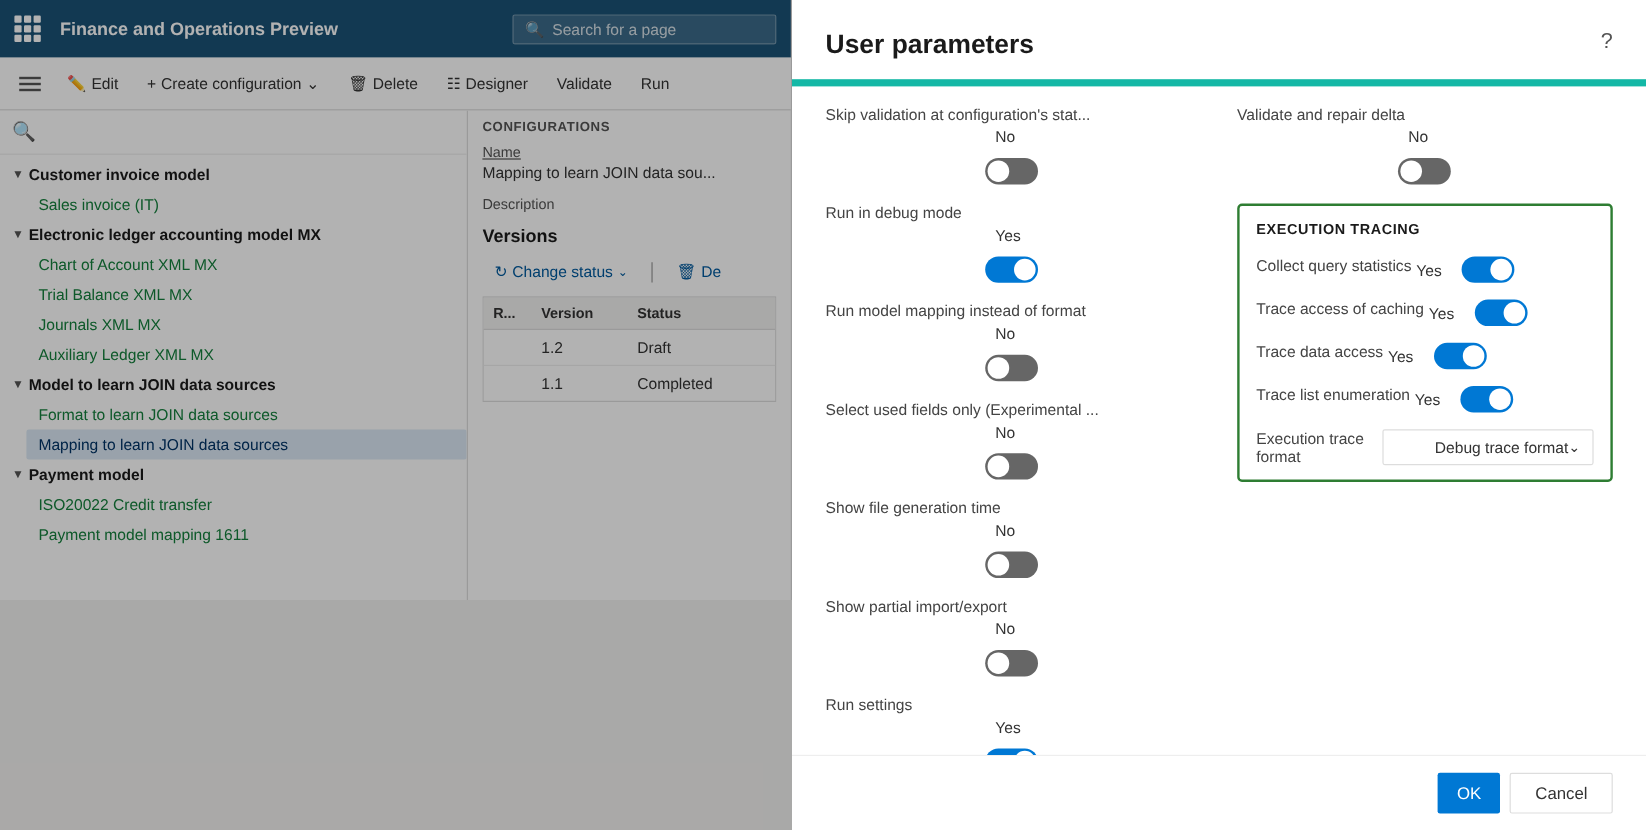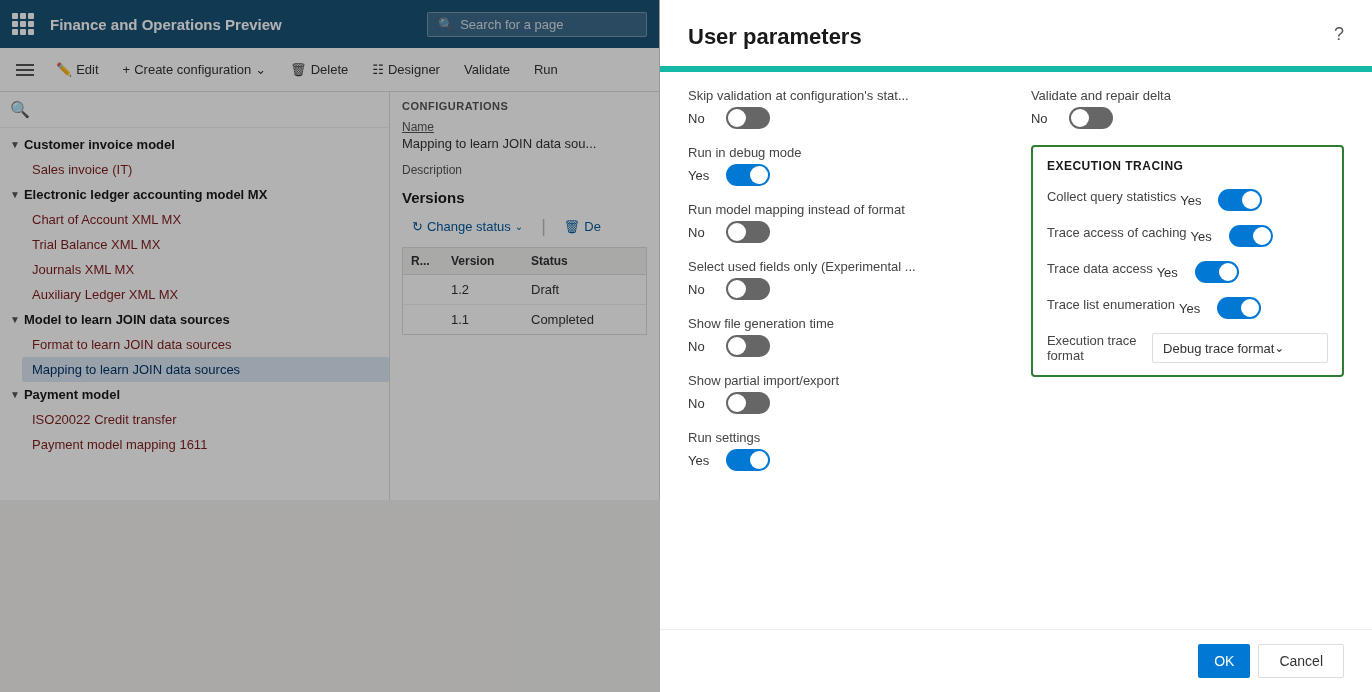--- a/index.html
+++ b/index.html
@@ -28,21 +28,21 @@
 
     
     .sidebar { width: 390px; border-right: 1px solid #ddd; display: flex; flex-direction: column; overflow: hidden; }
     .sidebar-filter { padding: 8px 10px; border-bottom: 1px solid #eee; display: flex; align-items: center; gap: 6px; }
     .sidebar-filter input { border: 1px solid #ddd; padding: 5px 8px; font-size: 13px; width: 100%; border-radius: 2px; outline: none; }
     .tree-items { flex: 1; overflow-y: auto; padding: 4px 0; }
     .tree-group { font-size: 13px; color: #1a1a1a; }
     .tree-group-header { display: flex; align-items: center; gap: 4px; padding: 5px 10px; font-weight: 600; cursor: pointer; color: #1a1a1a; }
     .tree-chevron { font-size: 10px; color: #555; }
     .tree-children { padding-left: 22px; }
-    .tree-item { padding: 5px 10px; font-size: 13px; color: #7f1d1d; cursor: pointer; border-radius: 2px; }
+    .tree-item { padding: 5px 10px; font-size: 13px; color: #15803d; cursor: pointer; border-radius: 2px; }
     .tree-item.active { background: #dce9f5; color: #003366; font-weight: 500; }
 
     
     .config-panel { flex: 1; display: flex; flex-direction: column; overflow: hidden; padding: 8px 12px; }
     .config-header { font-size: 11px; color: #555; font-weight: 600; letter-spacing: 0.5px; margin-bottom: 8px; }
     .config-name-label { font-size: 12px; color: #555; margin-bottom: 2px; text-decoration: underline; }
     .config-name-value { font-size: 13px; color: #333; margin-bottom: 12px; white-space: nowrap; overflow: hidden; text-overflow: ellipsis; }
     .config-desc-label { font-size: 12px; color: #555; margin-bottom: 12px; }
 
     
@@ -67,40 +67,40 @@
     .modal { background: #fff; width: 712px; height: 692px; display: flex; flex-direction: column; overflow: hidden; position: relative; }
     .modal-header { padding: 24px 28px 16px; border-bottom: 6px solid #14b8a6; display: flex; justify-content: space-between; align-items: flex-start; }
     .modal-title { font-size: 22px; font-weight: 600; color: #1a1a1a; }
     .modal-help { font-size: 18px; color: #555; cursor: pointer; }
     .modal-body { flex: 1; overflow-y: auto; padding: 16px 28px; display: flex; gap: 32px; }
     .modal-col { flex: 1; display: flex; flex-direction: column; gap: 16px; }
     .modal-col-right { flex: 1; }
 
     .param-row { display: flex; flex-direction: column; gap: 4px; }
     .param-label { font-size: 13px; color: #444; }
-    .param-value-row { display: flex; align-items: center; gap: 10px; }
+    .param-value-row { display: flex; align-items: center; gap: 10px; flex-direction: column; }
     .param-value { font-size: 13px; color: #333; width: 28px; }
 
     
     .toggle { width: 44px; height: 22px; border-radius: 11px; display: inline-flex; align-items: center; padding: 2px; cursor: pointer; transition: background 0.2s; position: relative; }
     .toggle.on { background: #0078d4; }
     .toggle.off { background: #666; }
     .toggle-thumb { width: 18px; height: 18px; border-radius: 50%; background: #fff; transition: transform 0.2s; }
     .toggle.on .toggle-thumb { transform: translateX(22px); }
     .toggle.off .toggle-thumb { transform: translateX(0); }
 
     
     .execution-tracing { border: 2px solid #2e7d32; border-radius: 4px; padding: 12px 14px; display: flex; flex-direction: column; gap: 14px; }
     .execution-tracing-header { font-size: 12px; font-weight: 700; color: #1a1a1a; letter-spacing: 0.5px; margin-bottom: 2px; }
     .exec-param-row { display: flex; flex-direction: row; gap: 4px; }
     .exec-param-label { font-size: 13px; color: #444; }
     .exec-param-value-row { display: flex; align-items: center; gap: 10px; }
 
     
-    .exec-dropdown { border: 1px solid #ddd; border-radius: 2px; padding: 6px 10px; font-size: 13px; background: #fff; display: flex; align-items: center; justify-content: flex-start; width: 220px; cursor: pointer; }
+    .exec-dropdown { border: 1px solid #ddd; border-radius: 2px; padding: 6px 10px; font-size: 13px; background: #fff; display: flex; align-items: center; justify-content: flex-end; width: 220px; cursor: pointer; }
     .exec-dropdown-text { color: #333; }
     .exec-dropdown-arrow { color: #333; font-size: 12px; }
 
     
     .modal-footer { padding: 14px 28px; border-top: 1px solid #eee; display: flex; justify-content: flex-end; gap: 8px; }
     .btn-ok { background: #0078d4; color: #fff; border: none; padding: 8px 16px; font-size: 14px; cursor: pointer; border-radius: 2px; }
     .btn-cancel { background: #fff; color: #333; border: 1px solid #ddd; padding: 8px 20px; font-size: 14px; cursor: pointer; border-radius: 2px; }
 
     
     ::-webkit-scrollbar { width: 6px; }

